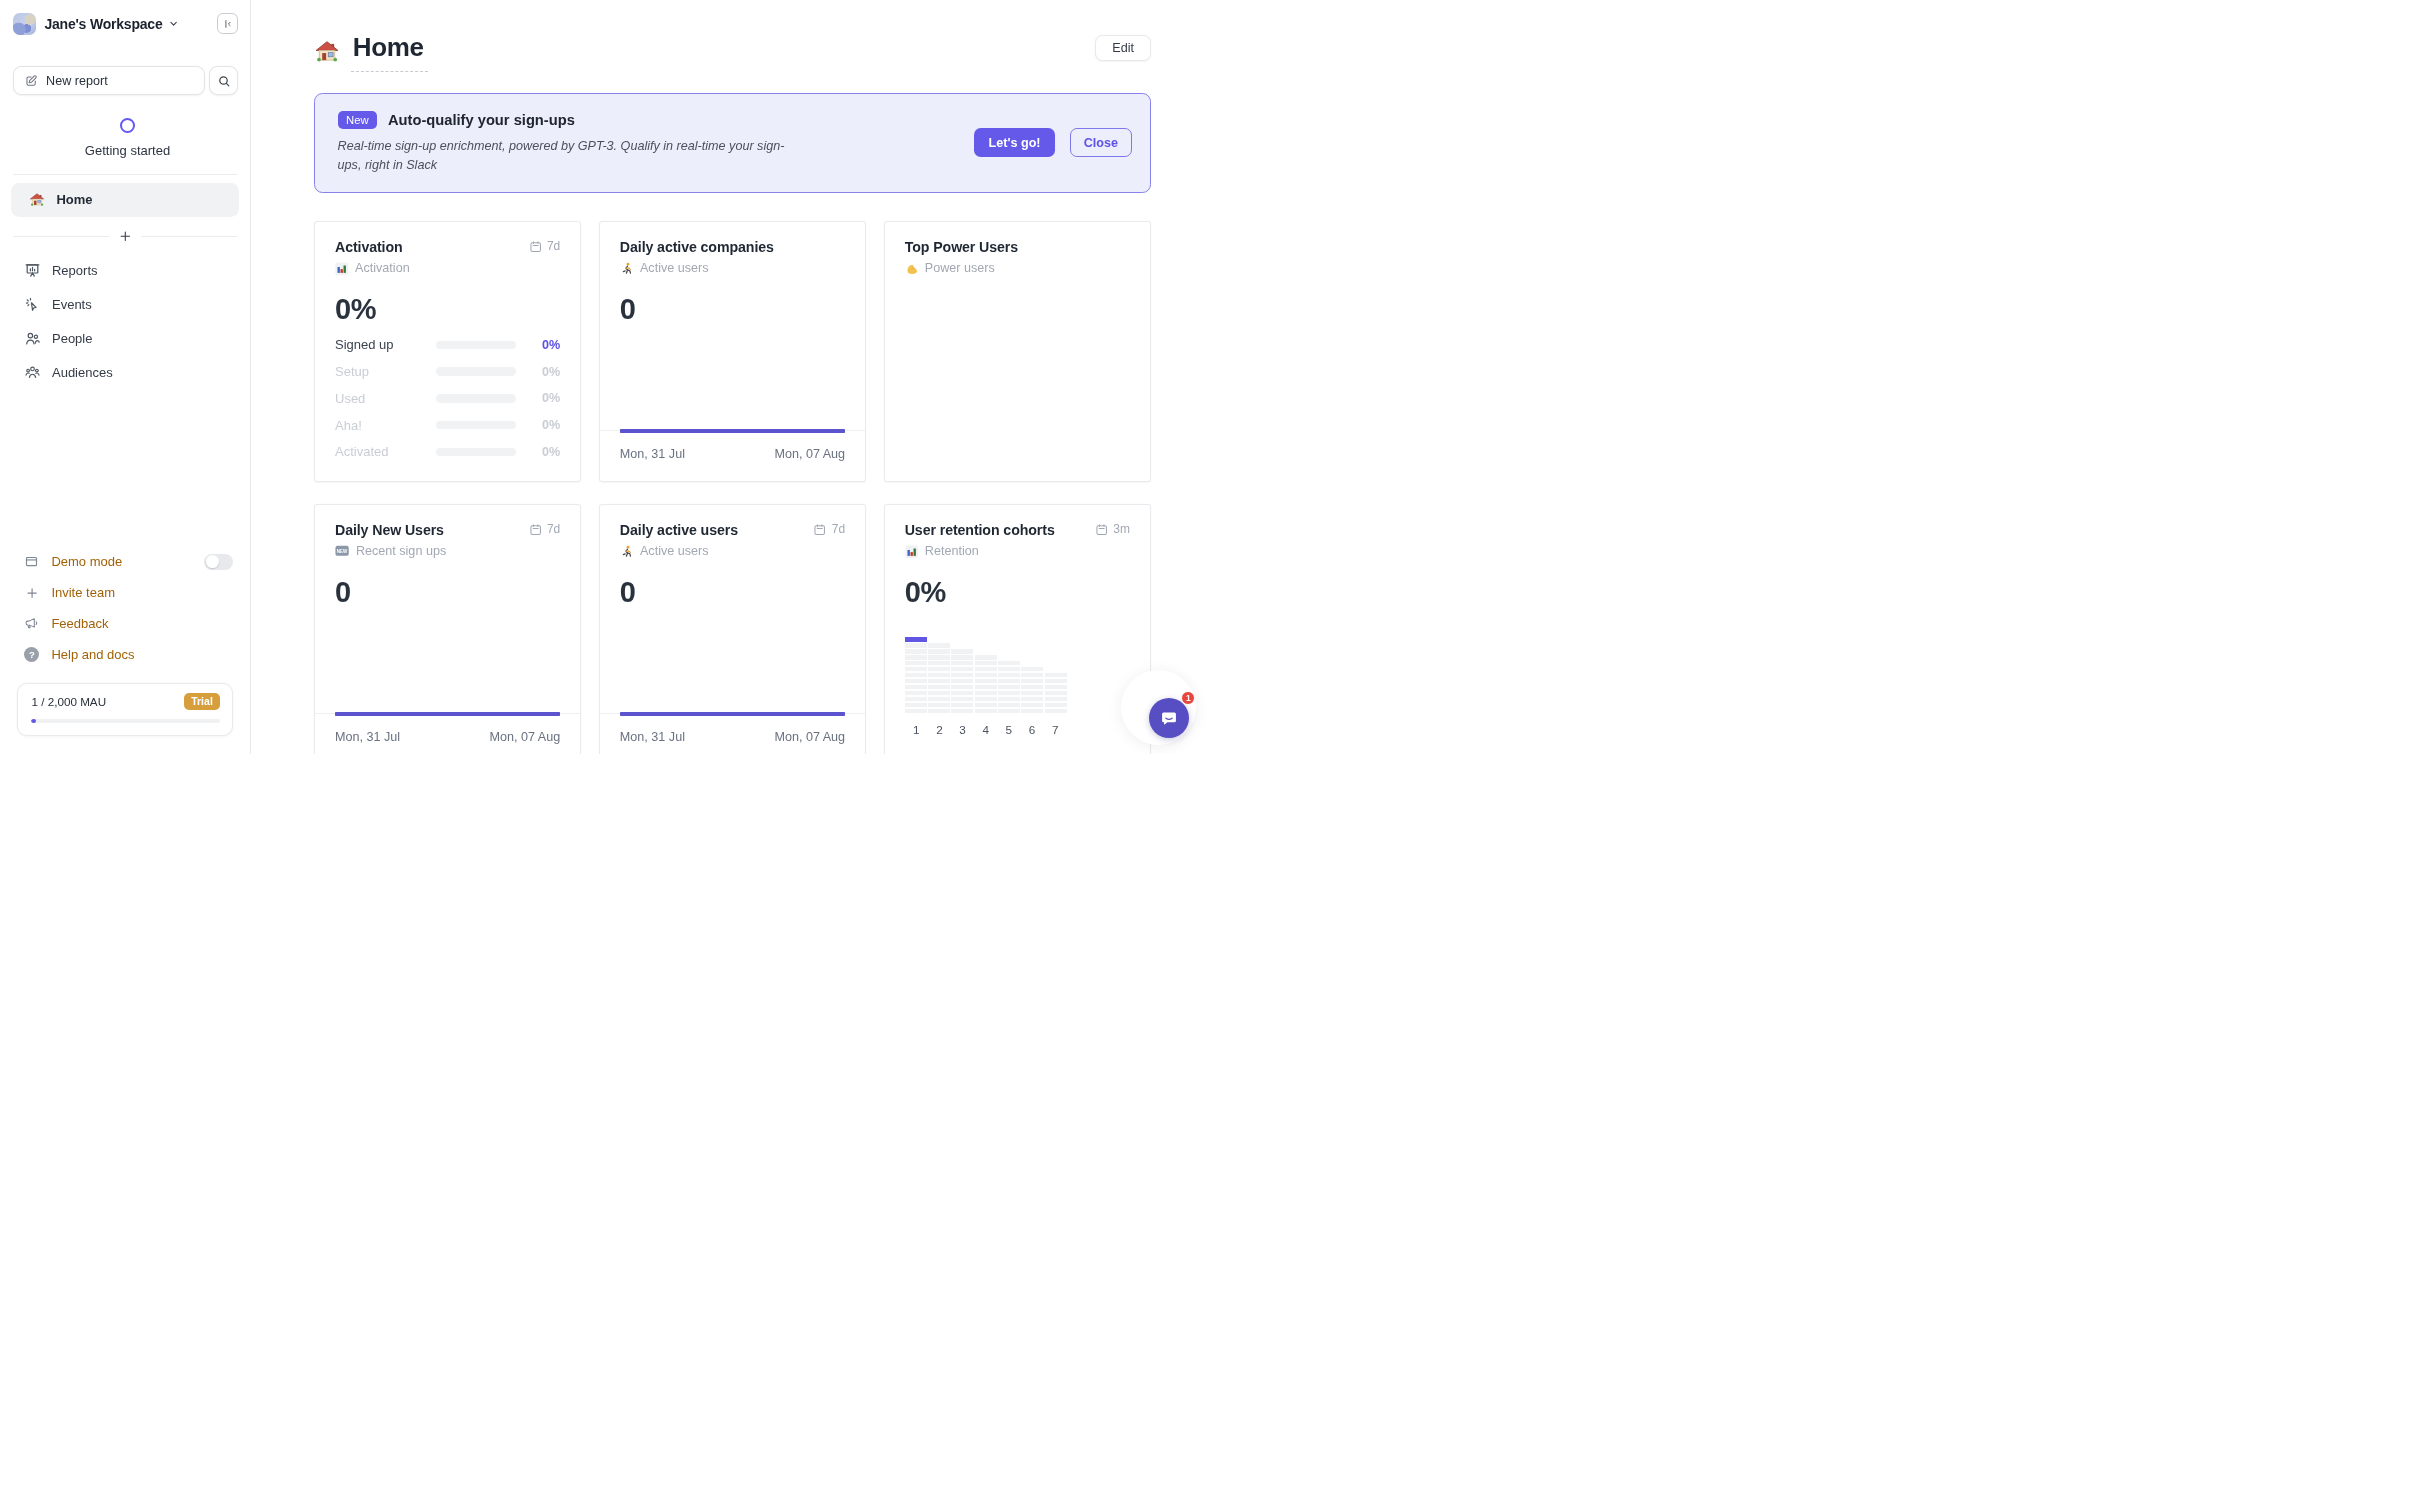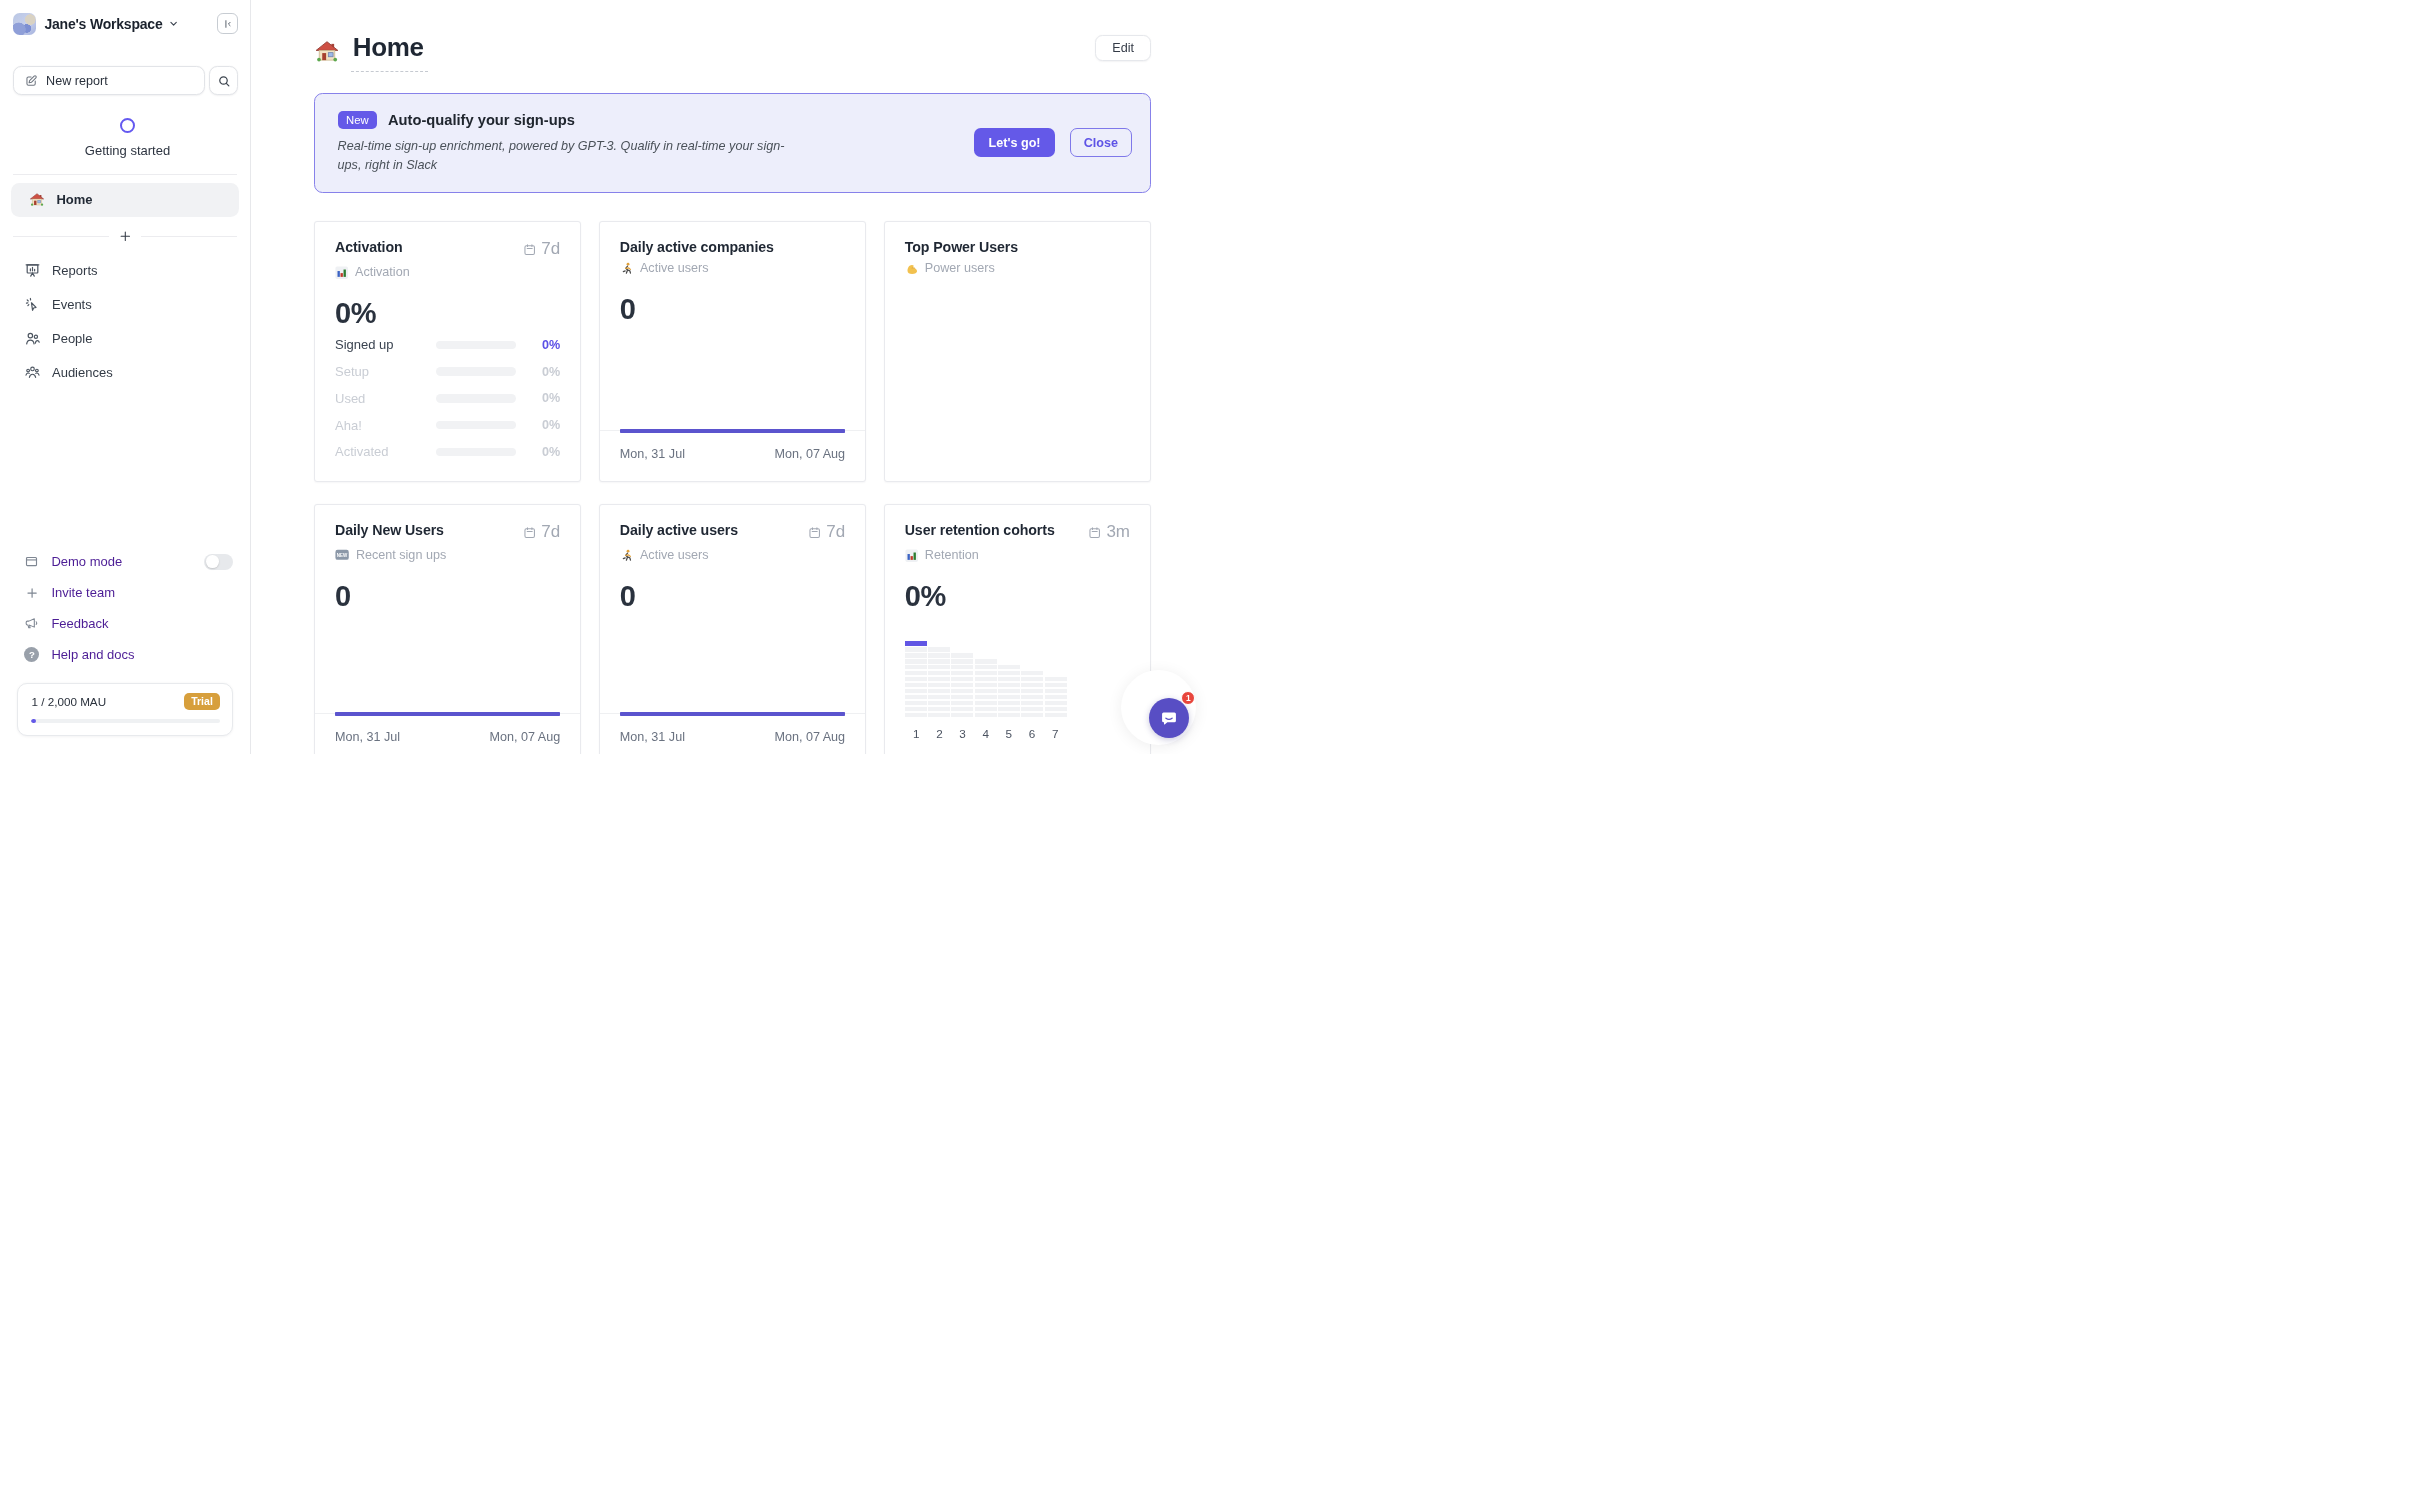--- a/index.html
+++ b/index.html
@@ -57,21 +57,21 @@
   .plus-divider .line { flex:1; height:0.8px; background:#ececef; }
   .plus-btn { color:#333a45; cursor:pointer; display:flex; }
   .nav { margin:11px 13.4px 0 13.4px; }
   .nav-item { height:34px; display:flex; align-items:center; gap:11px; padding-left:10px; cursor:pointer; }
   .nav-item .nicon { width:17.6px; display:flex; justify-content:center; color:#4c5560; }
   .nav-label { font-size:13px; font-weight:500; color:#333b46; }
   .side-spacer { flex:1; }
   .footer-nav { margin:0 13.4px 0 13.4px; }
   .footer-item { height:31px; display:flex; align-items:center; gap:11px; padding-left:10px; cursor:pointer; }
   .footer-item .ficon { width:17px; display:flex; justify-content:center; color:#7e8692; }
-  .footer-label { font-size:13px; font-weight:400; color:#4c1d95; }
+  .footer-label { font-size:13px; font-weight:400; color:#a16207; }
   .toggle {
     margin-left:auto; margin-right:3.4px; width:29px; height:16px; border-radius:8.4px; background:#e7e9ec;
     position:relative; cursor:pointer;
   }
   .toggle .knob {
     position:absolute; left:1.7px; top:1.7px; width:12.6px; height:12.6px; border-radius:50%;
     background:#fff; box-shadow:0 0.8px 1.7px rgba(0,0,0,.18);
   }
   .help-circle {
     width:15px; height:15px; border-radius:50%; background:#99a0aa; color:#fff;
@@ -134,21 +134,21 @@
   }
   .card {
     background:#fff; border:0.8px solid #e9eaee; border-radius:3px;
     box-shadow:0 0.8px 1.7px rgba(16,24,40,.04);
     height:261px; padding:17.6px 20px 0 20px; position:relative;
     display:flex; flex-direction:column; overflow:hidden;
   }
   .card-head { display:flex; align-items:flex-start; }
   .card-title { font-size:14.2px; font-weight:600; color:#1f2733; letter-spacing:-0.1px; }
   .card-range { margin-left:auto; display:flex; align-items:center; gap:5px; color:#a2a8b3; }
-  .range-label { font-size:17px; font-weight:500; color:#a2a8b3; }
+  .range-label { font-size:12px; font-weight:500; color:#a2a8b3; }
   .metric-row { margin-top:5.9px; display:flex; align-items:center; gap:6.7px; }
   .metric-label { font-size:12.6px; color:#a2a8b3; }
   .big-value { margin-top:17.6px; font-size:29px; font-weight:700; color:#2a323e; letter-spacing:-0.4px; }
 
   
   .funnel { margin-top:auto; margin-bottom:13.4px; }
   .funnel-row { display:flex; align-items:center; padding:3.8px 0; margin-bottom:4.2px; }
   .funnel-label { flex:1; font-size:13px; color:#c9cdd4; }
   .funnel-bar { width:80px; height:8.4px; border-radius:5px; background:#f1f2f4; }
   .funnel-pct { width:44px; text-align:right; font-size:12.6px; font-weight:700; color:#c9cdd4; }

